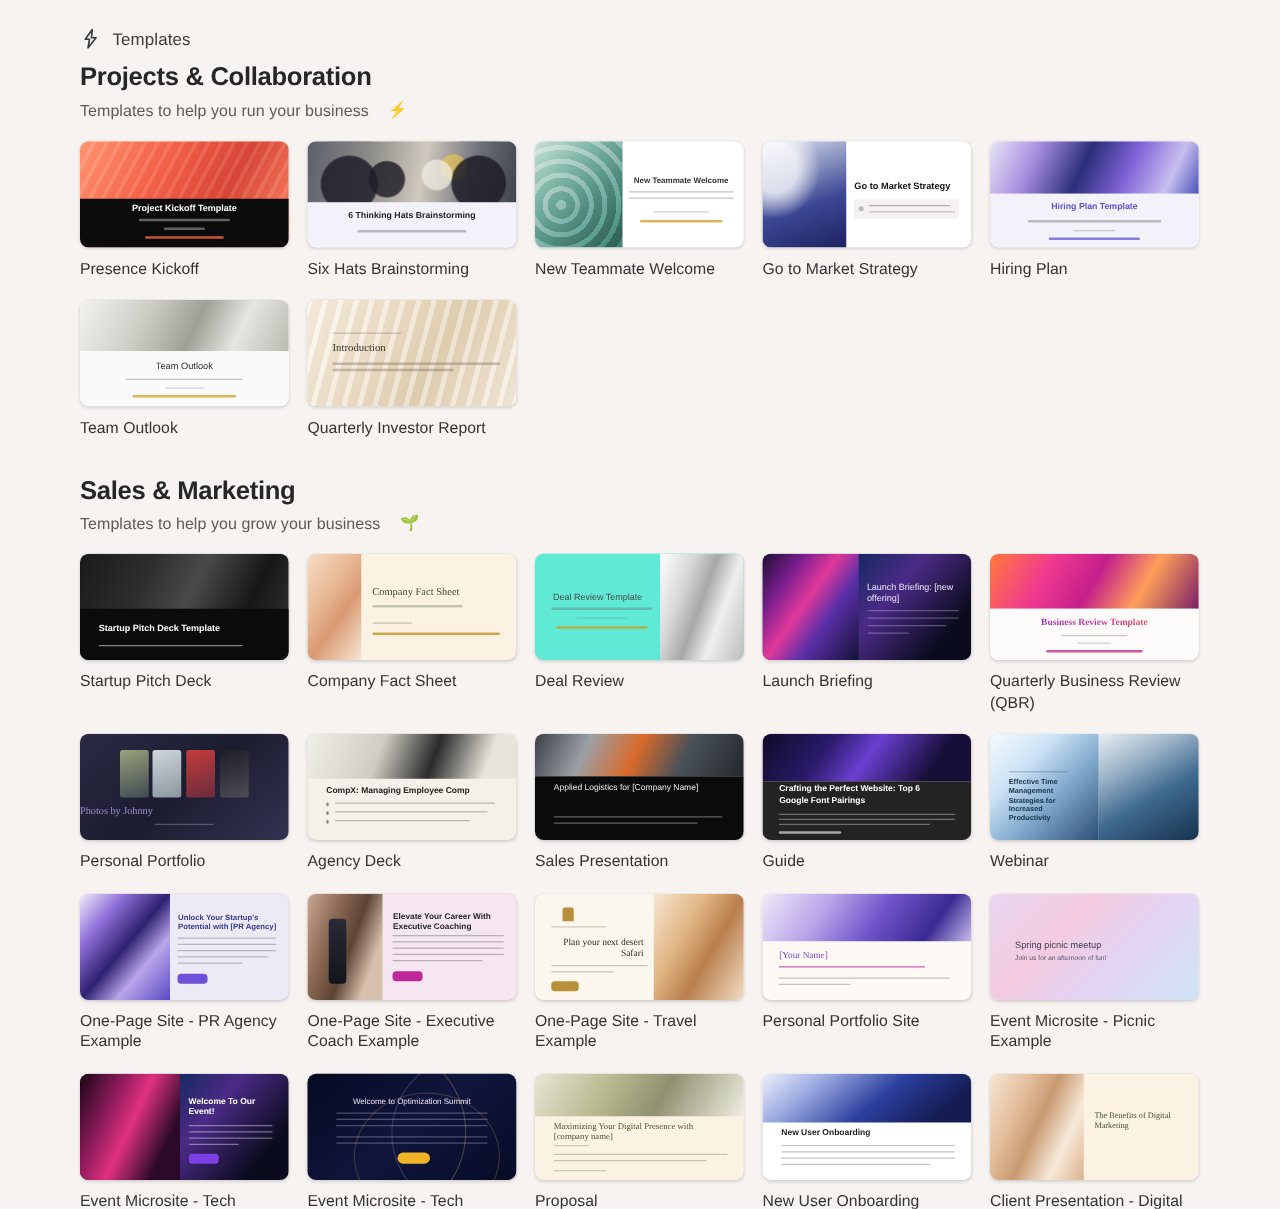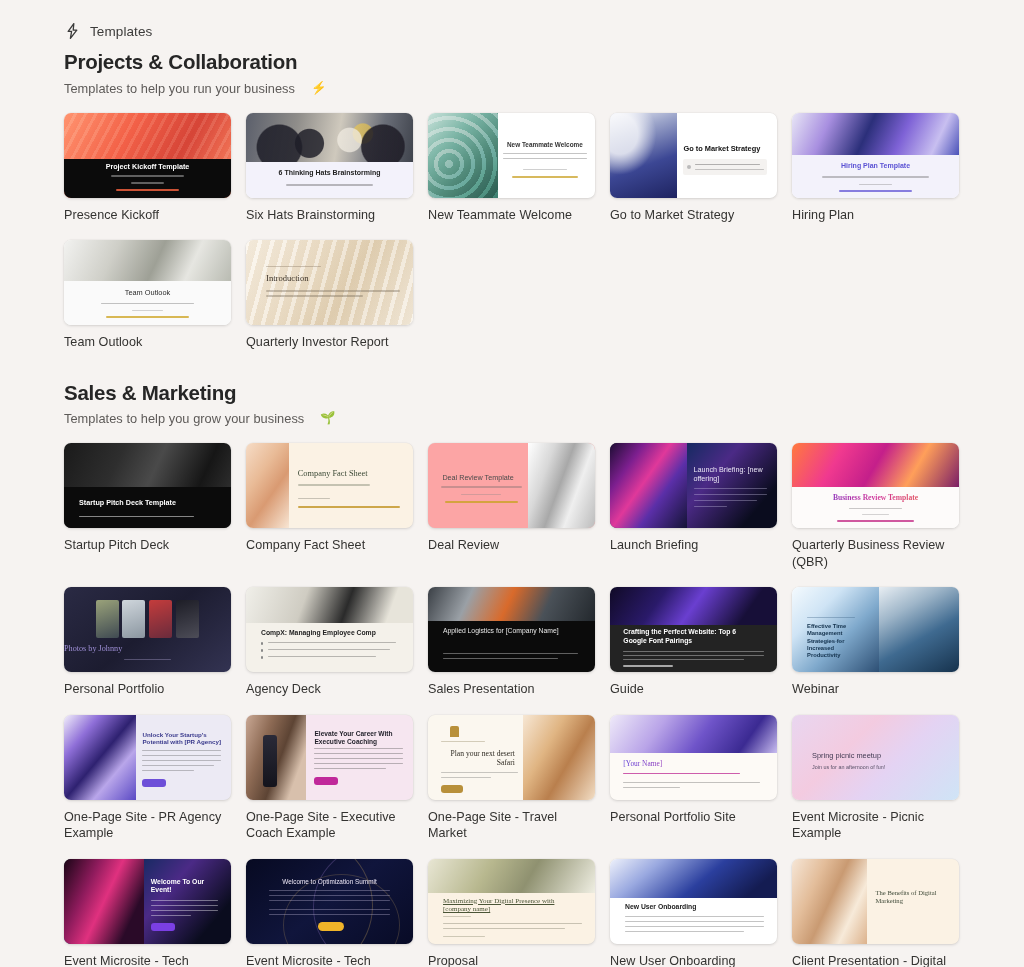--- a/index.html
+++ b/index.html
@@ -317,21 +317,21 @@
           <div class="t-left g-peach" style="width:26%;"></div>
           <div class="tt" style="left:31%;right:8%;top:26px;font-size:8.4px;color:#3c4a36;font-weight:400;font-family:'Liberation Serif',serif;">Company Fact Sheet</div>
           <div class="tline" style="left:31%;right:26%;top:41px;color:#5e6b52;"></div>
           <div class="tline" style="left:31%;right:50%;top:55px;color:#6b6b5e;height:1.2px;"></div>
           <div class="tline" style="left:31%;right:8%;top:63px;color:#c49a2f;height:2px;opacity:.85;"></div>
         </div>
         <div class="card-label">Company Fact Sheet</div>
       </div>
 
       <div class="card">
-        <div class="thumb" style="background:#fca5a5;">
+        <div class="thumb" style="background:#5eead4;">
           <div class="t-right g-silver" style="width:40%;"></div>
           <div class="tt" style="left:6%;right:46%;top:30px;text-align:center;font-size:7.2px;color:#4a4a4a;font-weight:500;">Deal Review Template</div>
           <div class="tline" style="left:8%;right:44%;top:43px;color:#666;"></div>
           <div class="tline" style="left:20%;right:56%;top:51px;color:#888;height:1.1px;"></div>
           <div class="tline" style="left:10%;right:46%;top:58px;color:#c9a227;height:2px;opacity:.8;"></div>
         </div>
         <div class="card-label">Deal Review</div>
       </div>
 
       <div class="card">
@@ -453,21 +453,21 @@
       <div class="card">
         <div class="thumb" style="background:#fbf7ef;">
           <div class="t-right g-dune" style="width:43%;"></div>
           <div style="position:absolute;left:13%;top:11px;width:9px;height:11px;background:#b8903a;border-radius:2px 2px 0 0;"></div>
           <div class="tline" style="left:8%;right:66%;top:26px;color:#8a7a55;height:1.1px;"></div>
           <div class="tt" style="left:8%;right:48%;top:34px;font-size:7.6px;color:#2e2a22;font-weight:400;font-family:'Liberation Serif',serif;text-align:right;">Plan your next desert Safari</div>
           <div class="tline" style="left:8%;right:46%;top:57px;color:#666;height:1.1px;"></div>
           <div class="tline" style="left:8%;right:62%;top:62px;color:#666;height:1.1px;"></div>
           <div class="tbtn" style="left:8%;width:22px;top:70px;background:#b8903a;"></div>
         </div>
-        <div class="card-label">One-Page Site - Travel Market</div>
+        <div class="card-label">One-Page Site - Travel Example</div>
       </div>
 
       <div class="card">
         <div class="thumb" style="background:#fdfaf6;">
           <div class="t-img g-lilac" style="height:45%;"></div>
           <div class="tt" style="left:8%;right:40%;top:44px;font-size:7.4px;font-weight:400;font-family:'Liberation Serif',serif;background:linear-gradient(90deg,#5b3ad8,#d0349a);-webkit-background-clip:text;background-clip:text;color:transparent;">[Your Name]</div>
           <div class="tline" style="left:8%;right:22%;top:58px;color:#c0349a;height:1.6px;opacity:.8;"></div>
           <div class="tline" style="left:8%;right:10%;top:67px;color:#555;height:1.1px;"></div>
           <div class="tline" style="left:8%;right:58%;top:72px;color:#555;height:1.1px;"></div>
         </div>
@@ -508,21 +508,21 @@
           <div class="tline" style="left:14%;right:14%;top:50px;color:#c8bfe0;height:1px;"></div>
           <div class="tline" style="left:14%;right:14%;top:55px;color:#c8bfe0;height:1px;"></div>
           <div class="tbtn" style="left:43%;width:26px;top:63px;background:#f0b429;border-radius:5px;height:9px;"></div>
         </div>
         <div class="card-label">Event Microsite - Tech Example 2</div>
       </div>
 
       <div class="card">
         <div class="thumb creampanel">
           <div class="t-img g-olive" style="height:40%;"></div>
-          <div class="tt" style="left:9%;right:10%;top:38px;font-size:7px;color:#4a5536;font-weight:400;font-family:'Liberation Serif',serif;text-decoration:underline;">Maximizing Your Digital Presence with [company name]</div>
+          <div class="tt" style="left:9%;right:10%;top:38px;font-size:7px;color:#4a5536;font-weight:400;font-family:'Liberation Serif',serif;">Maximizing Your Digital Presence with [company name]</div>
           <div class="tline" style="left:9%;right:74%;top:57px;color:#7a7a60;height:1.1px;"></div>
           <div class="tline" style="left:9%;right:8%;top:64px;color:#6a6a55;height:1.1px;"></div>
           <div class="tline" style="left:9%;right:18%;top:69px;color:#6a6a55;height:1.1px;"></div>
           <div class="tline" style="left:9%;right:66%;top:77px;color:#7a7a60;height:1.1px;"></div>
         </div>
         <div class="card-label">Proposal</div>
       </div>
 
       <div class="card">
         <div class="thumb whitepanel">

